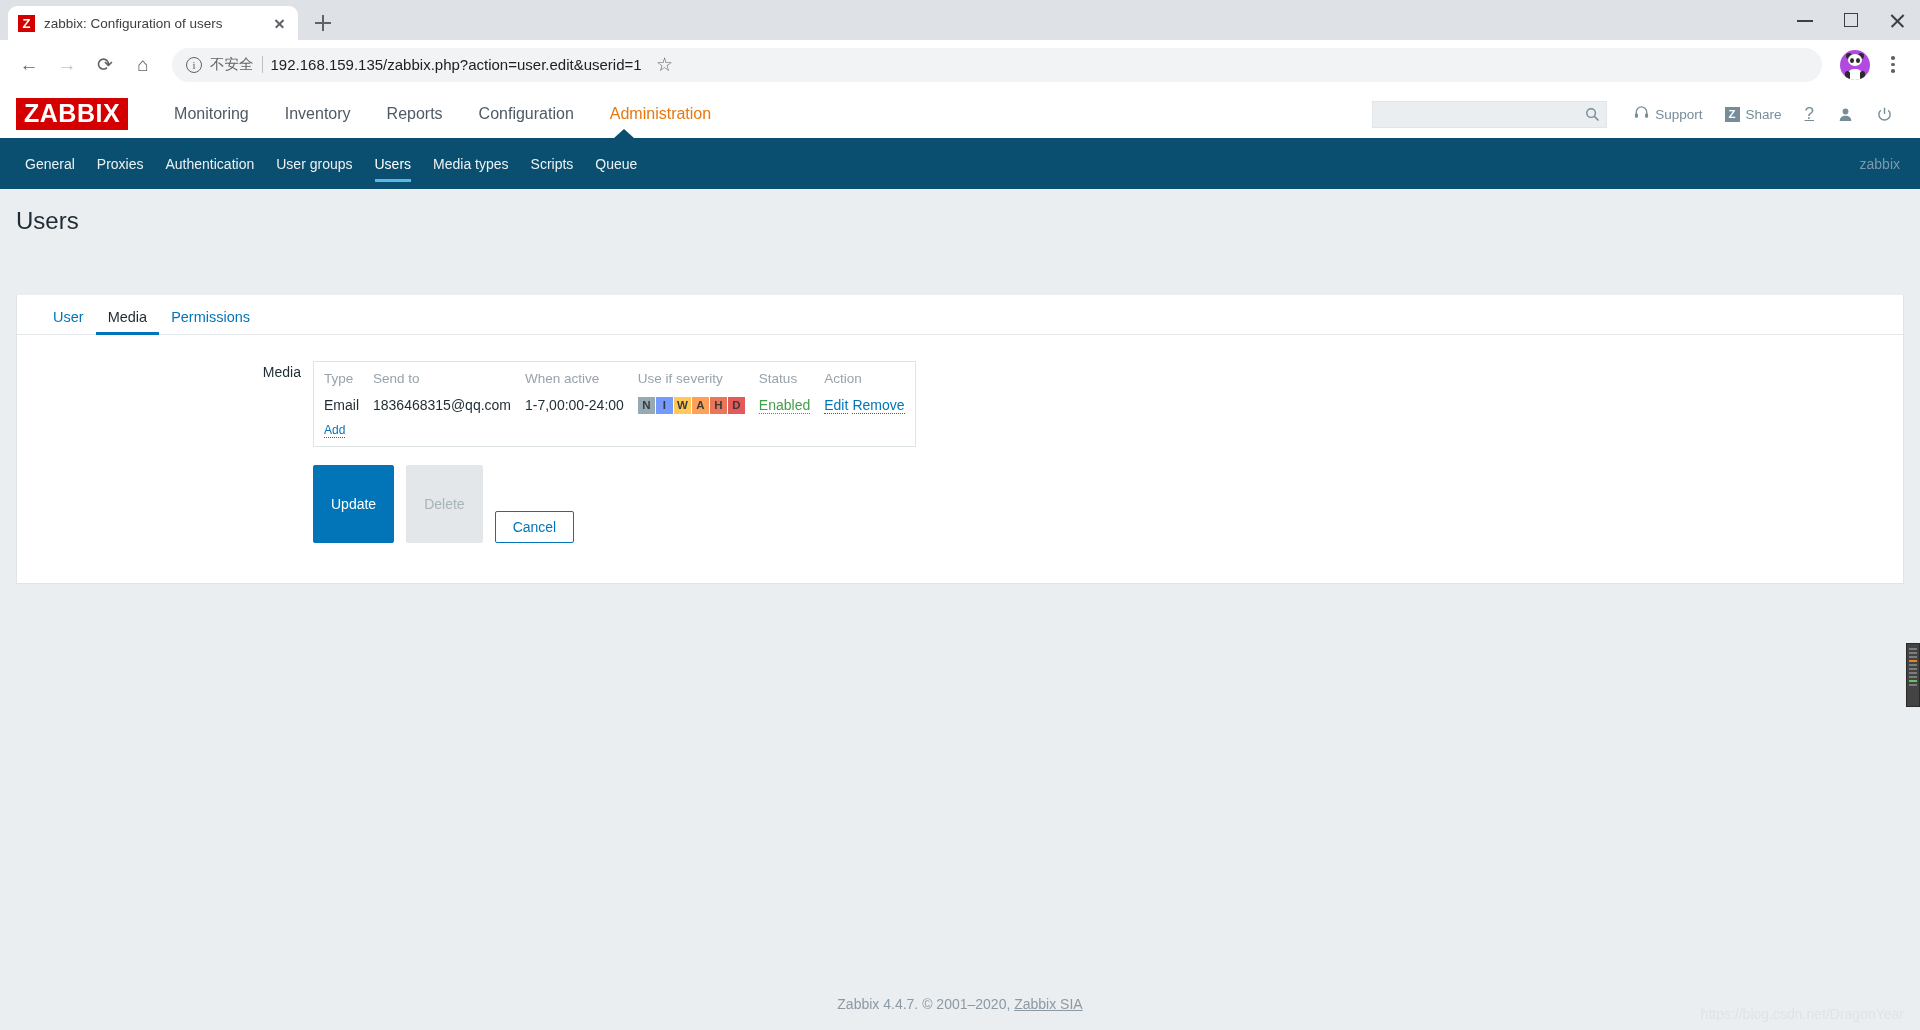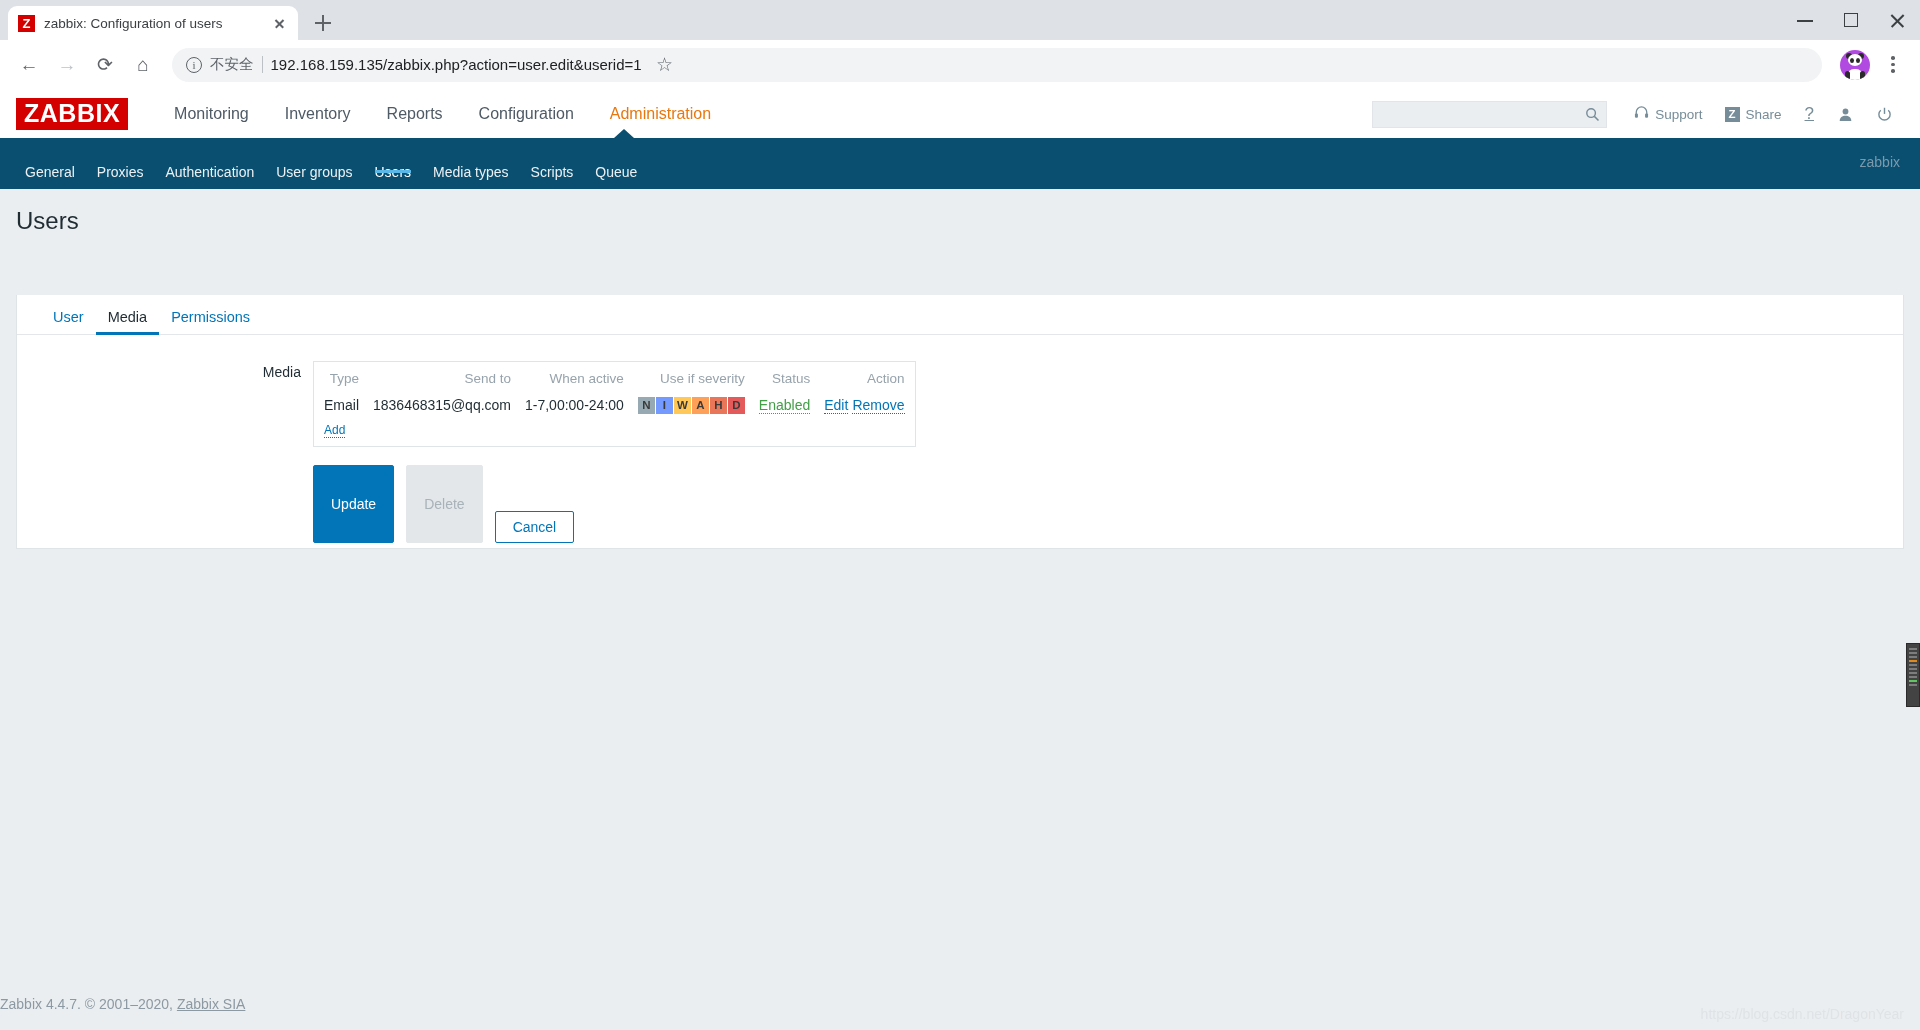--- a/index.html
+++ b/index.html
@@ -169,21 +169,21 @@
   .zbadge {
     background: #768d99; color: #ffffff; font-size: 11.5px; font-weight: bold;
     width: 15px; height: 15px; line-height: 15px; text-align: center;
   }
   .zh-icon-only {
     padding: 0 12px; color: #768d99; font-size: 17px;
     display: flex; align-items: center;
   }
 
   .zsubnav {
-    height: 51px; background: #0a4f70; display: flex; 
+    height: 51px; background: #0a4f70; display: flex; align-items: center;
     padding: 16px 14px; position: relative;
   }
   .zsubnav a {
     font-size: 14px; color: #ffffff; text-decoration: none;
     padding: 0 11px; line-height: 36px; position: relative; opacity: 0.92;
   }
   .zsubnav a.active { opacity: 1; }
   .zsubnav a.active::after {
     content: ""; position: absolute; left: 11px; right: 11px; bottom: 0;
     height: 3px; background: #5bb7e8;
@@ -226,21 +226,21 @@
     width: 296px; text-align: right; padding-right: 12px;
     font-size: 14px; color: #1f2c33; line-height: 22px;
   }
   .zmediabox {
     border: 1px solid #dfe4e7; padding: 6px 10px 8px 10px;
     display: inline-block;
   }
   table.zmedia { border-collapse: collapse; }
   table.zmedia th {
     font-size: 13.5px; color: #97a3ac; font-weight: normal;
-    text-align: right; padding: 3px 14px 7px 0; white-space: nowrap;
+    text-align: left; padding: 3px 14px 7px 0; white-space: nowrap;
   }
   table.zmedia td {
     font-size: 14px; color: #1f2c33; padding: 3px 14px 3px 0;
     white-space: nowrap; vertical-align: middle;
   }
   table.zmedia td:last-child, table.zmedia th:last-child { padding-right: 0; }
 
   .sev-wrap { display: inline-flex; gap: 1px; }
   .sev {
     width: 17px; height: 17px; font-size: 11.5px; font-weight: bold;
@@ -255,34 +255,34 @@
     color: #429e47; text-decoration: none;
     border-bottom: 1px dotted #429e47; cursor: pointer;
   }
   .add-link {
     display: inline-block; margin-top: 6px; font-size: 12px;
     color: #0275b8; text-decoration: none; border-bottom: 1px dotted #0275b8;
   }
   .act-wrap { display: inline-flex; gap: 4px; }
 
   .zbuttons {
-    display: flex; gap: 12px; padding: 18px 0 5px 296px;
+    display: flex; gap: 12px; padding: 18px 0 40px 296px;
   }
   .zbtn {
     font-size: 14px; padding: 6px 17px; border-radius: 2px;
     border: 1px solid transparent; cursor: pointer; line-height: 18px;
     font-family: "Liberation Sans", sans-serif;
   }
   .zbtn-primary { background: #0275b8; color: #ffffff; border-color: #0275b8; }
   .zbtn-disabled { background: #e3e7ea; color: #a8b2b9; border-color: #e3e7ea; cursor: default; }
   .zbtn-secondary { background: #ffffff; color: #0275b8; border-color: #0275b8; margin-top: 46px; }
 
   .zfooter {
     position: absolute; left: 0; right: 0; bottom: 18px;
-    text-align: left; font-size: 14px; color: #8c99a3;
+    text-align: center; font-size: 14px; color: #8c99a3;
   }
   .zfooter a { color: #8c99a3; text-decoration: underline; }
 
   .watermark {
     position: absolute; right: 16px; bottom: 8px;
     font-size: 14px; color: #dfe3e6; white-space: nowrap;
   }
 
   
   .minimap {

